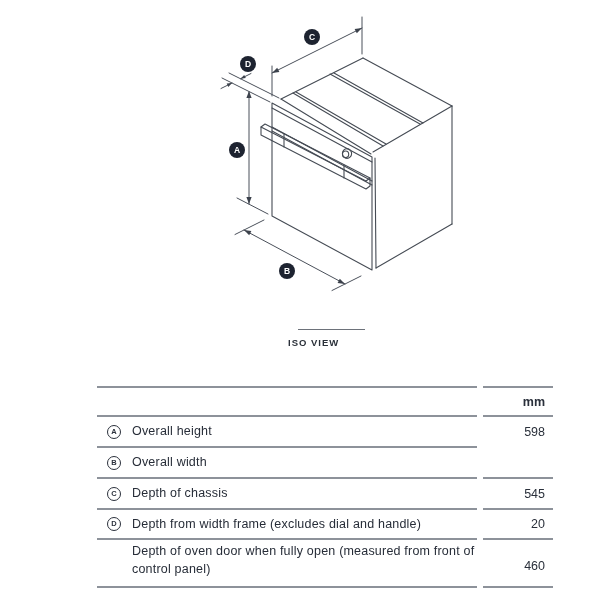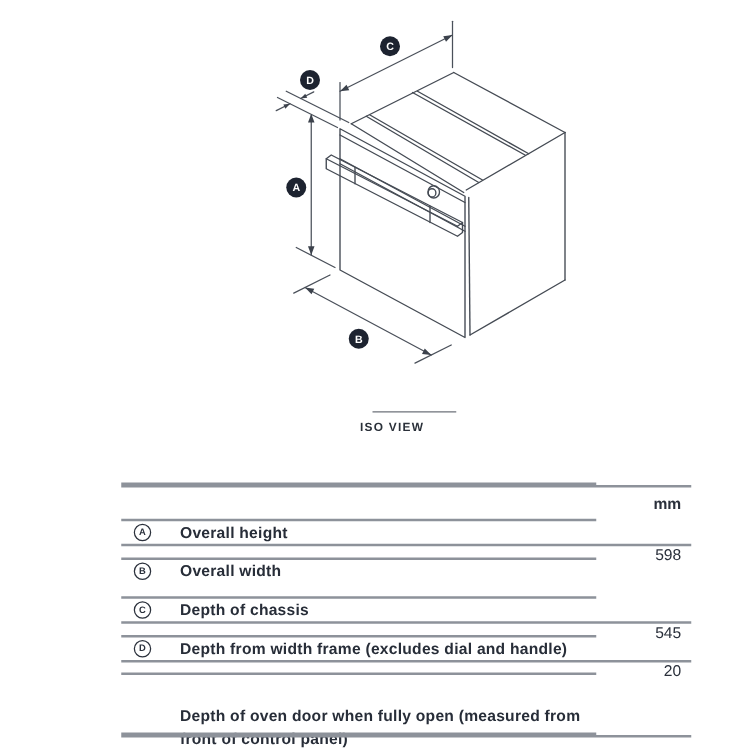--- a/index.html
+++ b/index.html
@@ -9,36 +9,36 @@
   #diagram-svg{position:absolute;left:0;top:0;}
   .dim-badge{position:absolute;width:16px;height:16px;border-radius:50%;
              background:#1d2330;color:#ffffff;font-size:8.5px;font-weight:700;
              display:flex;align-items:center;justify-content:center;line-height:1;}
   #iso-caption-line{position:absolute;left:298px;top:329px;width:67px;height:0;
                     border-top:1.5px solid #6d727a;}
   #iso-caption{position:absolute;left:288px;top:337px;width:88px;text-align:left;
                font-size:9.5px;font-weight:700;letter-spacing:1px;color:#2a3039;}
   
   #spec-table{position:absolute;left:97px;top:386px;width:456px;font-size:12.5px;}
-  .trow{display:flex;align-items:center;flex-direction:column;}
+  .trow{display:flex;align-items:center;}
   .lbl-cell{width:380px;align-self:stretch;display:flex;align-items:center;
             border-top:2px solid #8d929a;}
   .col-gap{width:6px;}
   .val-cell{flex:1;align-self:stretch;display:flex;align-items:center;justify-content:flex-end;
             border-top:2px solid #8d929a;padding-right:8px;font-weight:400;color:#2a303b;}
-  .row-label{font-weight:700;letter-spacing:.2px;line-height:1.45;margin-left:12px;}
+  .row-label{font-weight:400;letter-spacing:.2px;line-height:1.45;}
   .row-circle{box-sizing:border-box;width:14px;height:14px;min-width:14px;border-radius:50%;
               border:1.5px solid #2b313c;margin:0 11px 0 10px;display:flex;align-items:center;
               justify-content:center;font-size:7.5px;font-weight:700;color:#2b313c;line-height:1;}
   .row-circle.no-badge{border-color:transparent;}
   .h-header{height:29px;}
   .h-std{height:31px;}
   .h-d{height:30px;}
   .h-tall{height:48px;}
-  .h-tall .lbl-cell{align-items:flex-start;padding-top:24px;}
+  .h-tall .lbl-cell{align-items:flex-start;padding-top:2px;}
   .h-tall .val-cell{align-items:flex-start;padding-top:19px;}
   .h-tall .row-circle{margin-top:2px;}
   .t-end{height:0;}
   .mm-head{font-weight:700;}
 </style>
 </head>
 <body>
 
 <div id="page">
 

